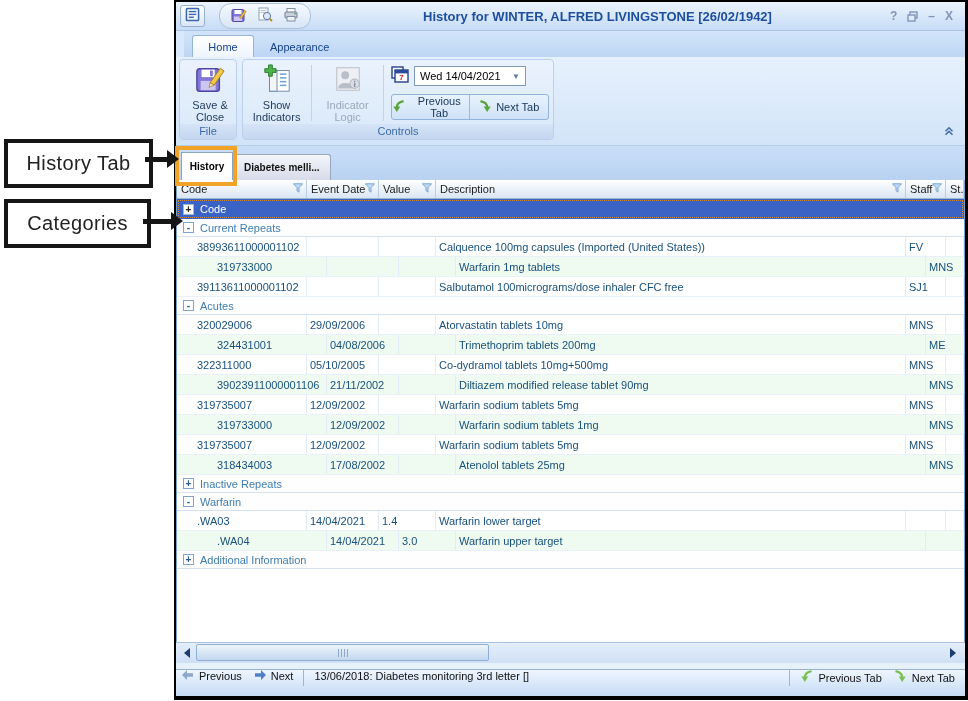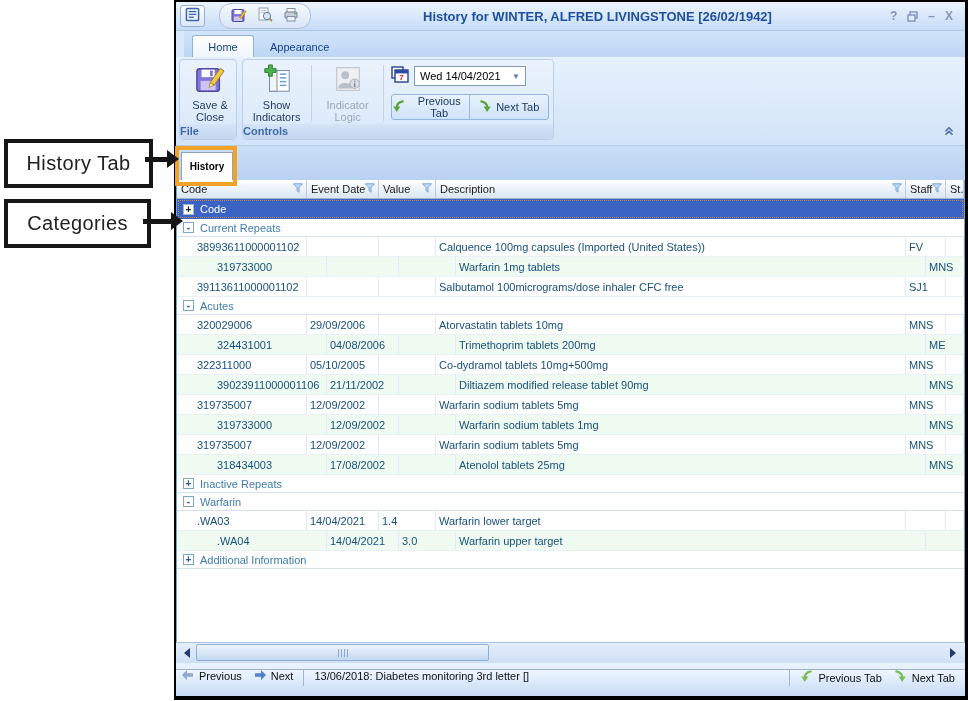--- a/index.html
+++ b/index.html
@@ -48,21 +48,21 @@
   .rtab.active{background:linear-gradient(#ffffff,#eef5fd);border:1px solid #96b4d8;border-bottom:none;
                border-radius:3px 3px 0 0;margin-right:4px;width:36px;justify-content:center;color:#15428b;}
 
   
   .ribbon-body{height:86px;background:linear-gradient(#e7f1fd,#d2e4f8);display:flex;
                padding:2px 4px 0 3px;position:relative;border-bottom:1px solid #b6cdea;}
   .rgroup{border:1px solid #bcd0ec;border-radius:4px;margin-right:5px;display:flex;
           flex-direction:column;height:81px;box-sizing:border-box;background:rgba(255,255,255,.15);}
   .rgroup-buttons{flex:1;display:flex;align-items:stretch;padding:2px 2px 0 2px;}
   .rgroup-label{height:15px;background:linear-gradient(#d6e4f7,#c3d7f0);color:#3e6aaa;
-                font-size:11px;text-align:left;line-height:15px;border-radius:0 0 3px 3px;font-weight:bold;}
+                font-size:11px;text-align:center;line-height:15px;border-radius:0 0 3px 3px;}
   .rbtn{background:none;border:none;display:flex;flex-direction:column;align-items:center;
         justify-content:flex-start;font-family:"Liberation Sans",sans-serif;font-size:11px;
         color:#1e395b;padding:2px 1px 0 1px;line-height:12px;text-align:center;}
   .rbtn .blabel{margin-top:3px;width:54px;}
   .rbtn.dis{color:#9aa8bb;}
   .vsep{width:1px;background:#c2d4ea;margin:3px 3px;}
   .right-stack{display:flex;flex-direction:column;padding:2px 2px 0 4px;}
   .date-row{display:flex;align-items:center;gap:5px;height:24px;}
   .date-box{width:112px;height:20px;box-sizing:border-box;border:1px solid #7f9db9;background:#fff;
             display:flex;align-items:center;font-size:11px;color:#000;padding:0 5px;}
@@ -307,20 +307,21 @@
 
       <button class="ribbon-collapse">
         <svg width="12" height="12" viewBox="0 0 12 12">
             <path d="M2.5 6.2 L6 2.8 L9.5 6.2 M2.5 9.8 L6 6.4 L9.5 9.8" fill="none" stroke="#4a6fa5" stroke-width="1.6"></path>
           </svg>
       </button>
     </div>
 
     <div class="doc-tabs">
       <div class="dtab active">History</div>
+      <div class="dtab inactive">Diabetes melli...</div>
     </div>
 
     <div class="grid">
       <div class="grid-header">
           <div class="hcell col0">
             <span>Code</span>
             <span><svg width="10" height="10" viewBox="0 0 10 10">
                 <path d="M0.5 0.8 H9.5 L6 4.6 V9.2 L4 7.6 V4.6 Z" fill="#c2dbf4" stroke="#78a4d4"></path>
               </svg></span>
           </div>

